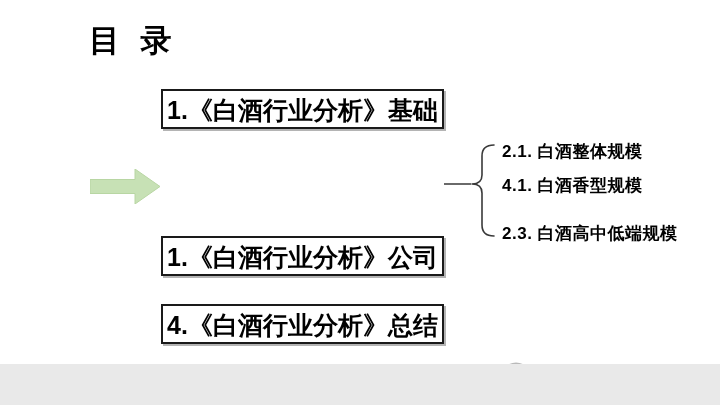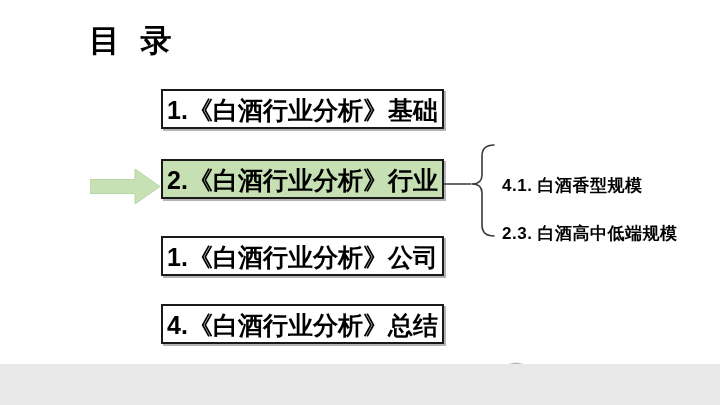--- a/index.html
+++ b/index.html
@@ -107,36 +107,34 @@
   <h1 class="title">目 录</h1>
 
   <svg class="arrow" viewBox="0 0 70 35" aria-hidden="true">
     <polygon points="0,10.5 45,10.5 45,0 70,17.5 45,35 45,24.5 0,24.5" fill="#c7e1b5" stroke="#b8d6a3" stroke-width="1"></polygon>
   </svg>
 
   <div class="toc-box box1">
     <span>1.《白酒行业分析》基础</span>
   </div>
 
-  <div class="toc-box box2">
-    <span>2.《白酒行业分析》行业</span>
-  </div>
 
   <div class="toc-box box3">
     <span>1.《白酒行业分析》公司</span>
   </div>
 
   <div class="toc-box box4">
     <span>4.《白酒行业分析》总结</span>
   </div>
 
   <svg class="brace" viewBox="0 0 54 98" aria-hidden="true">
     <path d="M0,42 H27 M50,3 Q38,3 38,14 L38,33 Q38,42 28,42 Q38,42 38,51 L38,83 Q38,94 50,94" fill="none" stroke="#3a3a3a" stroke-width="1.6" stroke-linecap="round"></path>
   </svg>
 
+  <div class="sub-item sub1">2.1. 白酒整体规模</div>
   <div class="sub-item sub2">4.1. 白酒香型规模</div>
   <div class="sub-item sub3">2.3. 白酒高中低端规模</div>
 
   <div class="pagenum">9</div>
 
   <div class="watermark">
     <svg class="wm-icon" viewBox="0 0 36 30" aria-hidden="true">
       <ellipse cx="13" cy="10.5" rx="12.5" ry="10" fill="#b9b9b9"></ellipse>
       <path d="M7,18.5 L4.5,24 L12,20" fill="#b9b9b9"></path>
       <circle cx="8.7" cy="8.5" r="1.7" fill="#ffffff"></circle>

